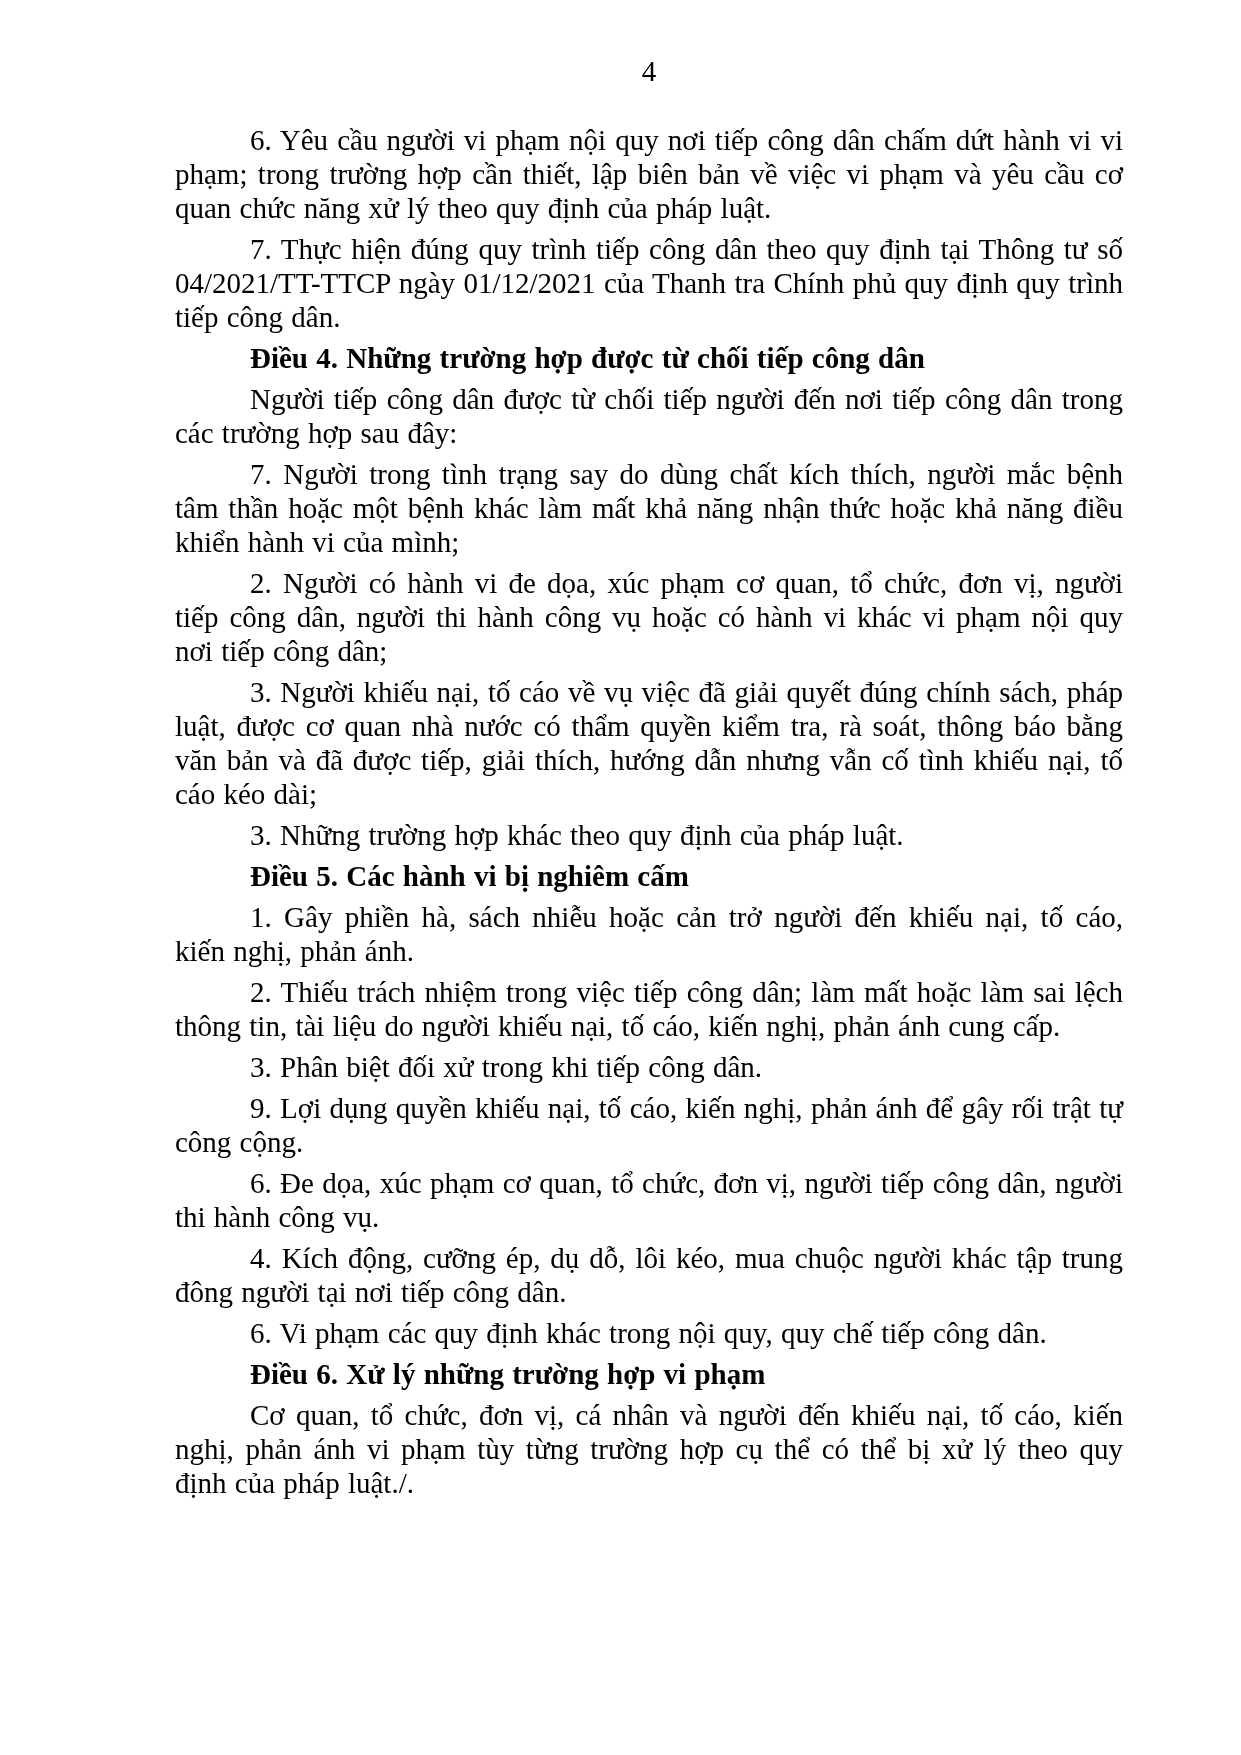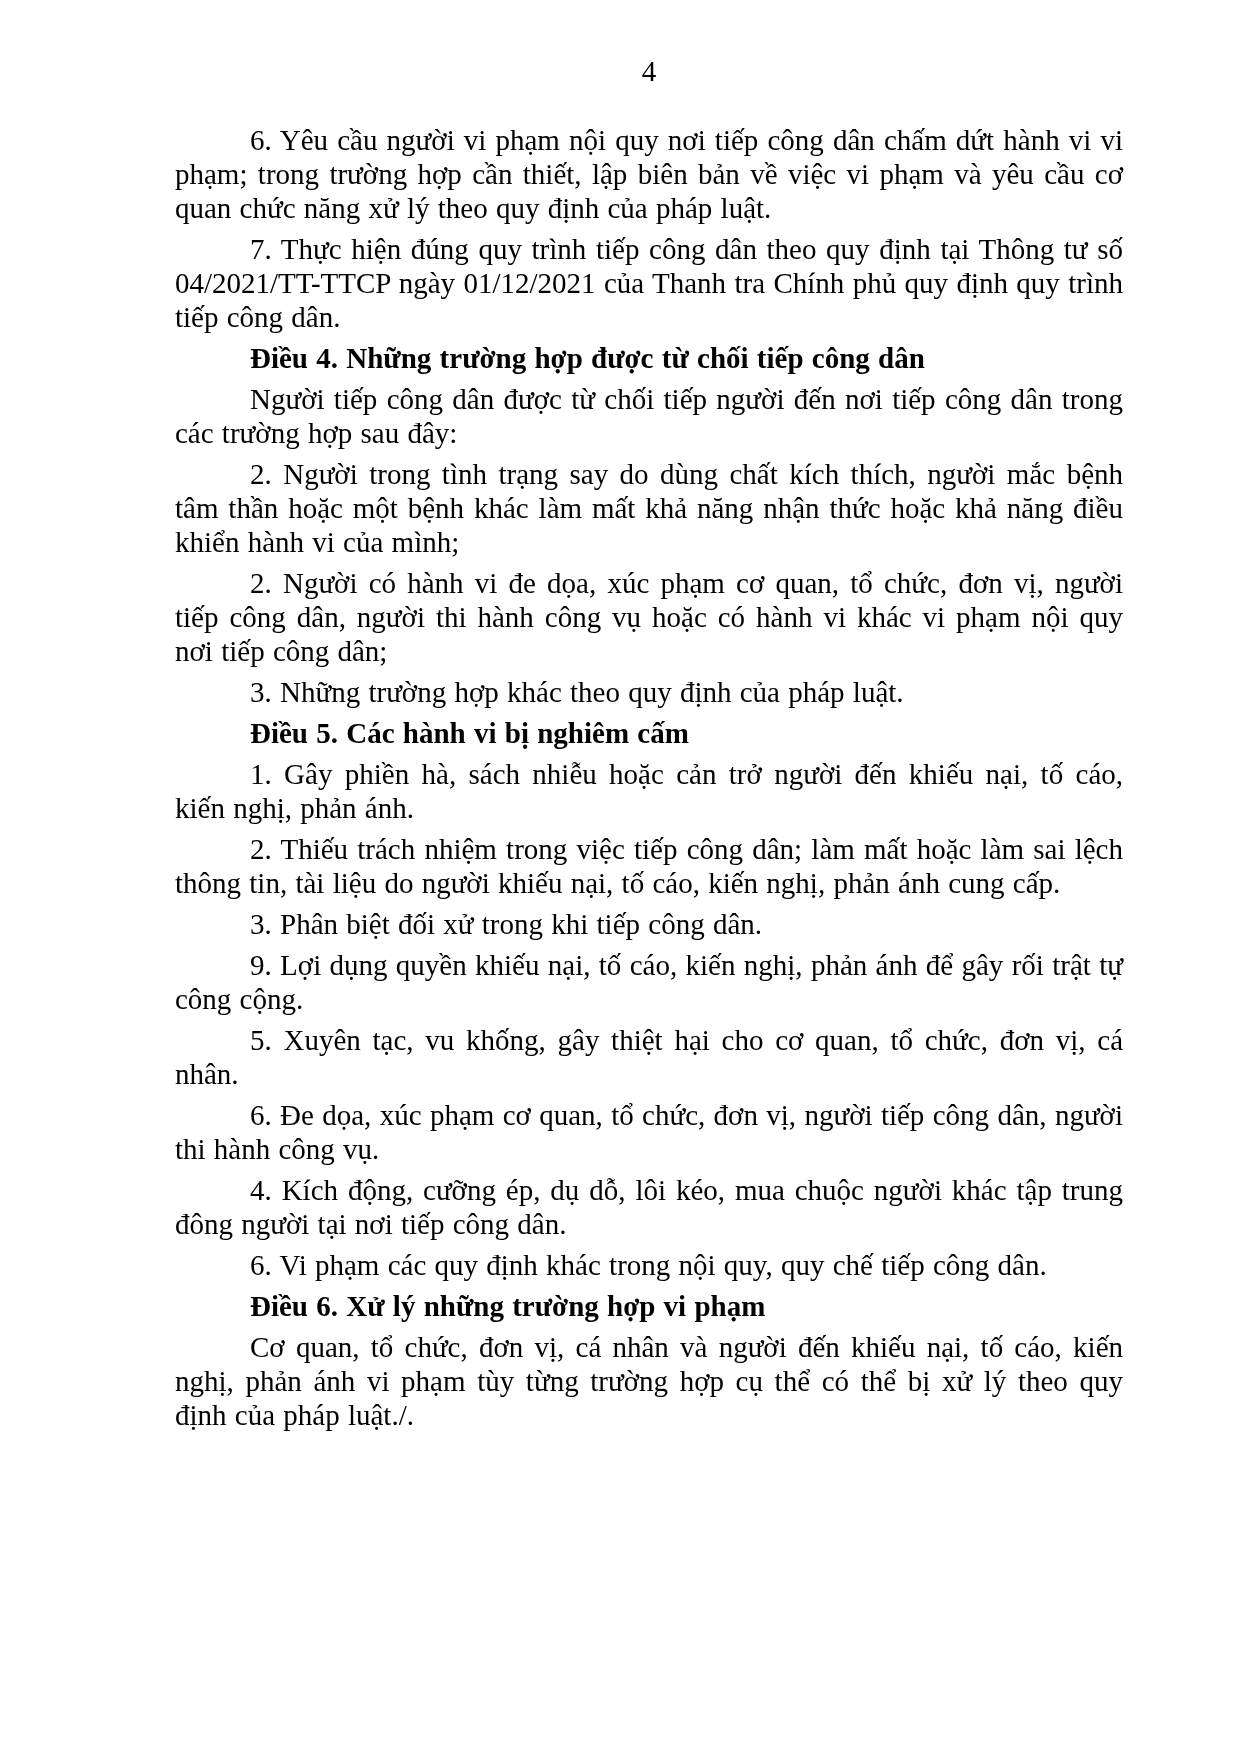--- a/index.html
+++ b/index.html
@@ -41,28 +41,28 @@
 </head>
 <body>
 
 <div class="page">
   <div class="page-number">4</div>
   <div class="doc-body">
       <p class="body">6. Yêu cầu người vi phạm nội quy nơi tiếp công dân chấm dứt hành vi vi phạm; trong trường hợp cần thiết, lập biên bản về việc vi phạm và yêu cầu cơ quan chức năng xử lý theo quy định của pháp luật.</p>
       <p class="body">7. Thực hiện đúng quy trình tiếp công dân theo quy định tại Thông tư số 04/2021/TT-TTCP ngày 01/12/2021 của Thanh tra Chính phủ quy định quy trình tiếp công dân.</p>
       <p class="heading">Điều 4. Những trường hợp được từ chối tiếp công dân</p>
       <p class="body">Người tiếp công dân được từ chối tiếp người đến nơi tiếp công dân trong các trường hợp sau đây:</p>
-      <p class="body">2. Người trong tình trạng say do dùng chất kích thích, người mắc bệnh tâm thần hoặc một bệnh khác làm mất khả năng nhận thức hoặc khả năng điều khiển hành vi của mình;</p>
+      <p class="body">7. Người trong tình trạng say do dùng chất kích thích, người mắc bệnh tâm thần hoặc một bệnh khác làm mất khả năng nhận thức hoặc khả năng điều khiển hành vi của mình;</p>
       <p class="body">2. Người có hành vi đe dọa, xúc phạm cơ quan, tổ chức, đơn vị, người tiếp công dân, người thi hành công vụ hoặc có hành vi khác vi phạm nội quy nơi tiếp công dân;</p>
+      <p class="body">3. Người khiếu nại, tố cáo về vụ việc đã giải quyết đúng chính sách, pháp luật, được cơ quan nhà nước có thẩm quyền kiểm tra, rà soát, thông báo bằng văn bản và đã được tiếp, giải thích, hướng dẫn nhưng vẫn cố tình khiếu nại, tố cáo kéo dài;</p>
       <p class="body">3. Những trường hợp khác theo quy định của pháp luật.</p>
       <p class="heading">Điều 5. Các hành vi bị nghiêm cấm</p>
       <p class="body">1. Gây phiền hà, sách nhiễu hoặc cản trở người đến khiếu nại, tố cáo, kiến nghị, phản ánh.</p>
       <p class="body">2. Thiếu trách nhiệm trong việc tiếp công dân; làm mất hoặc làm sai lệch thông tin, tài liệu do người khiếu nại, tố cáo, kiến nghị, phản ánh cung cấp.</p>
       <p class="body">3. Phân biệt đối xử trong khi tiếp công dân.</p>
       <p class="body">9. Lợi dụng quyền khiếu nại, tố cáo, kiến nghị, phản ánh để gây rối trật tự công cộng.</p>
-      <p class="body">5. Xuyên tạc, vu khống, gây thiệt hại cho cơ quan, tổ chức, đơn vị, cá nhân.</p>
       <p class="body">6. Đe dọa, xúc phạm cơ quan, tổ chức, đơn vị, người tiếp công dân, người thi hành công vụ.</p>
       <p class="body">4. Kích động, cưỡng ép, dụ dỗ, lôi kéo, mua chuộc người khác tập trung đông người tại nơi tiếp công dân.</p>
       <p class="body">6. Vi phạm các quy định khác trong nội quy, quy chế tiếp công dân.</p>
       <p class="heading">Điều 6. Xử lý những trường hợp vi phạm</p>
       <p class="body">Cơ quan, tổ chức, đơn vị, cá nhân và người đến khiếu nại, tố cáo, kiến nghị, phản ánh vi phạm tùy từng trường hợp cụ thể có thể bị xử lý theo quy định của pháp luật./.</p>
     </div>
 </div>
 
 </body></html>

